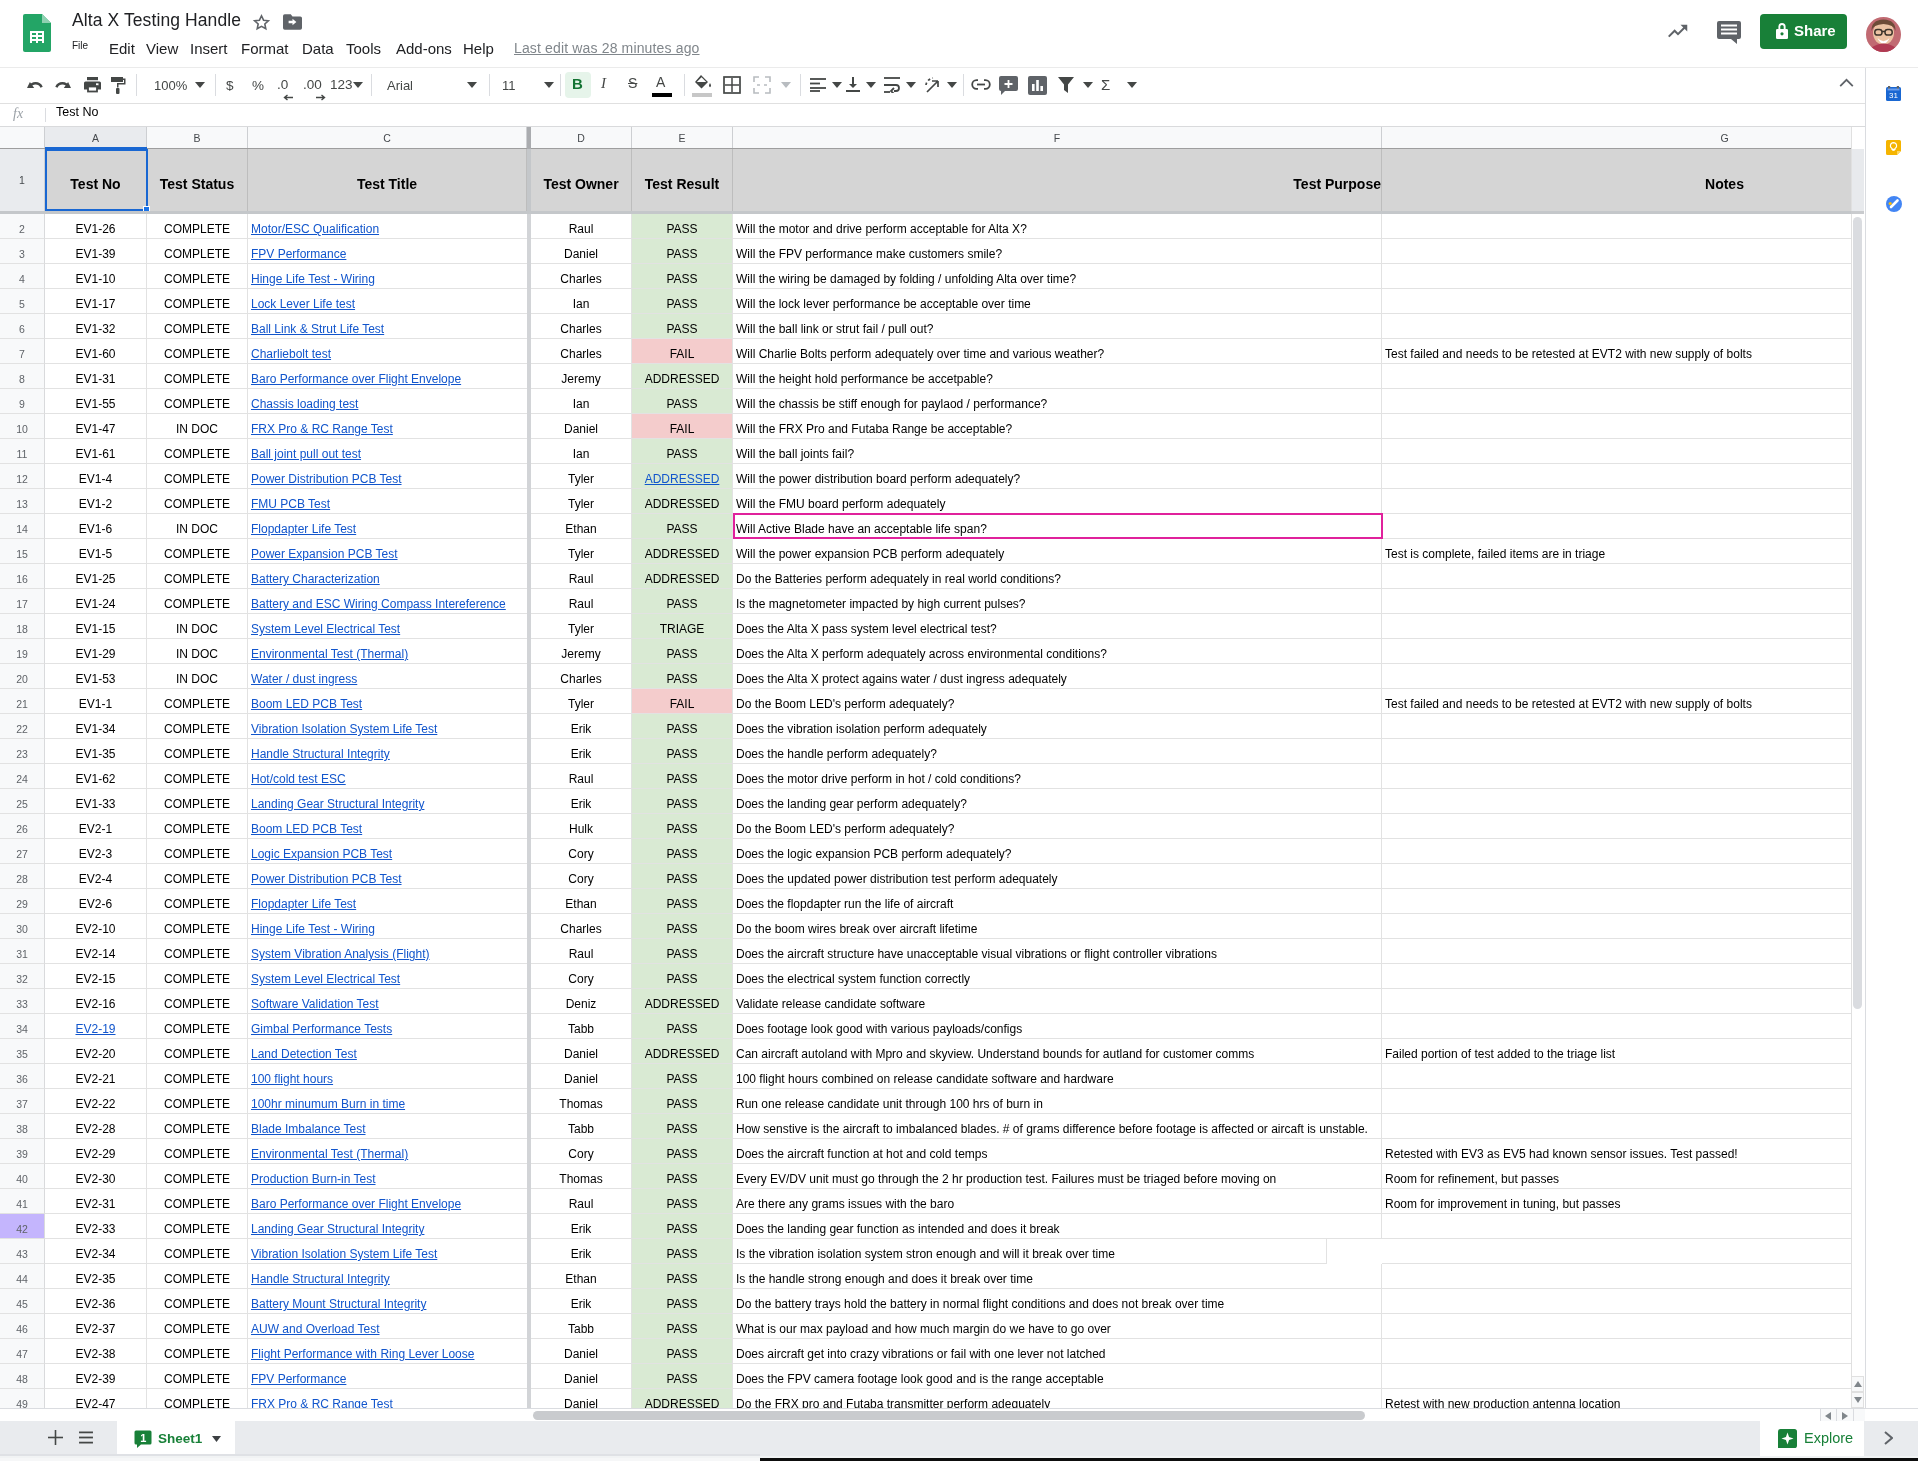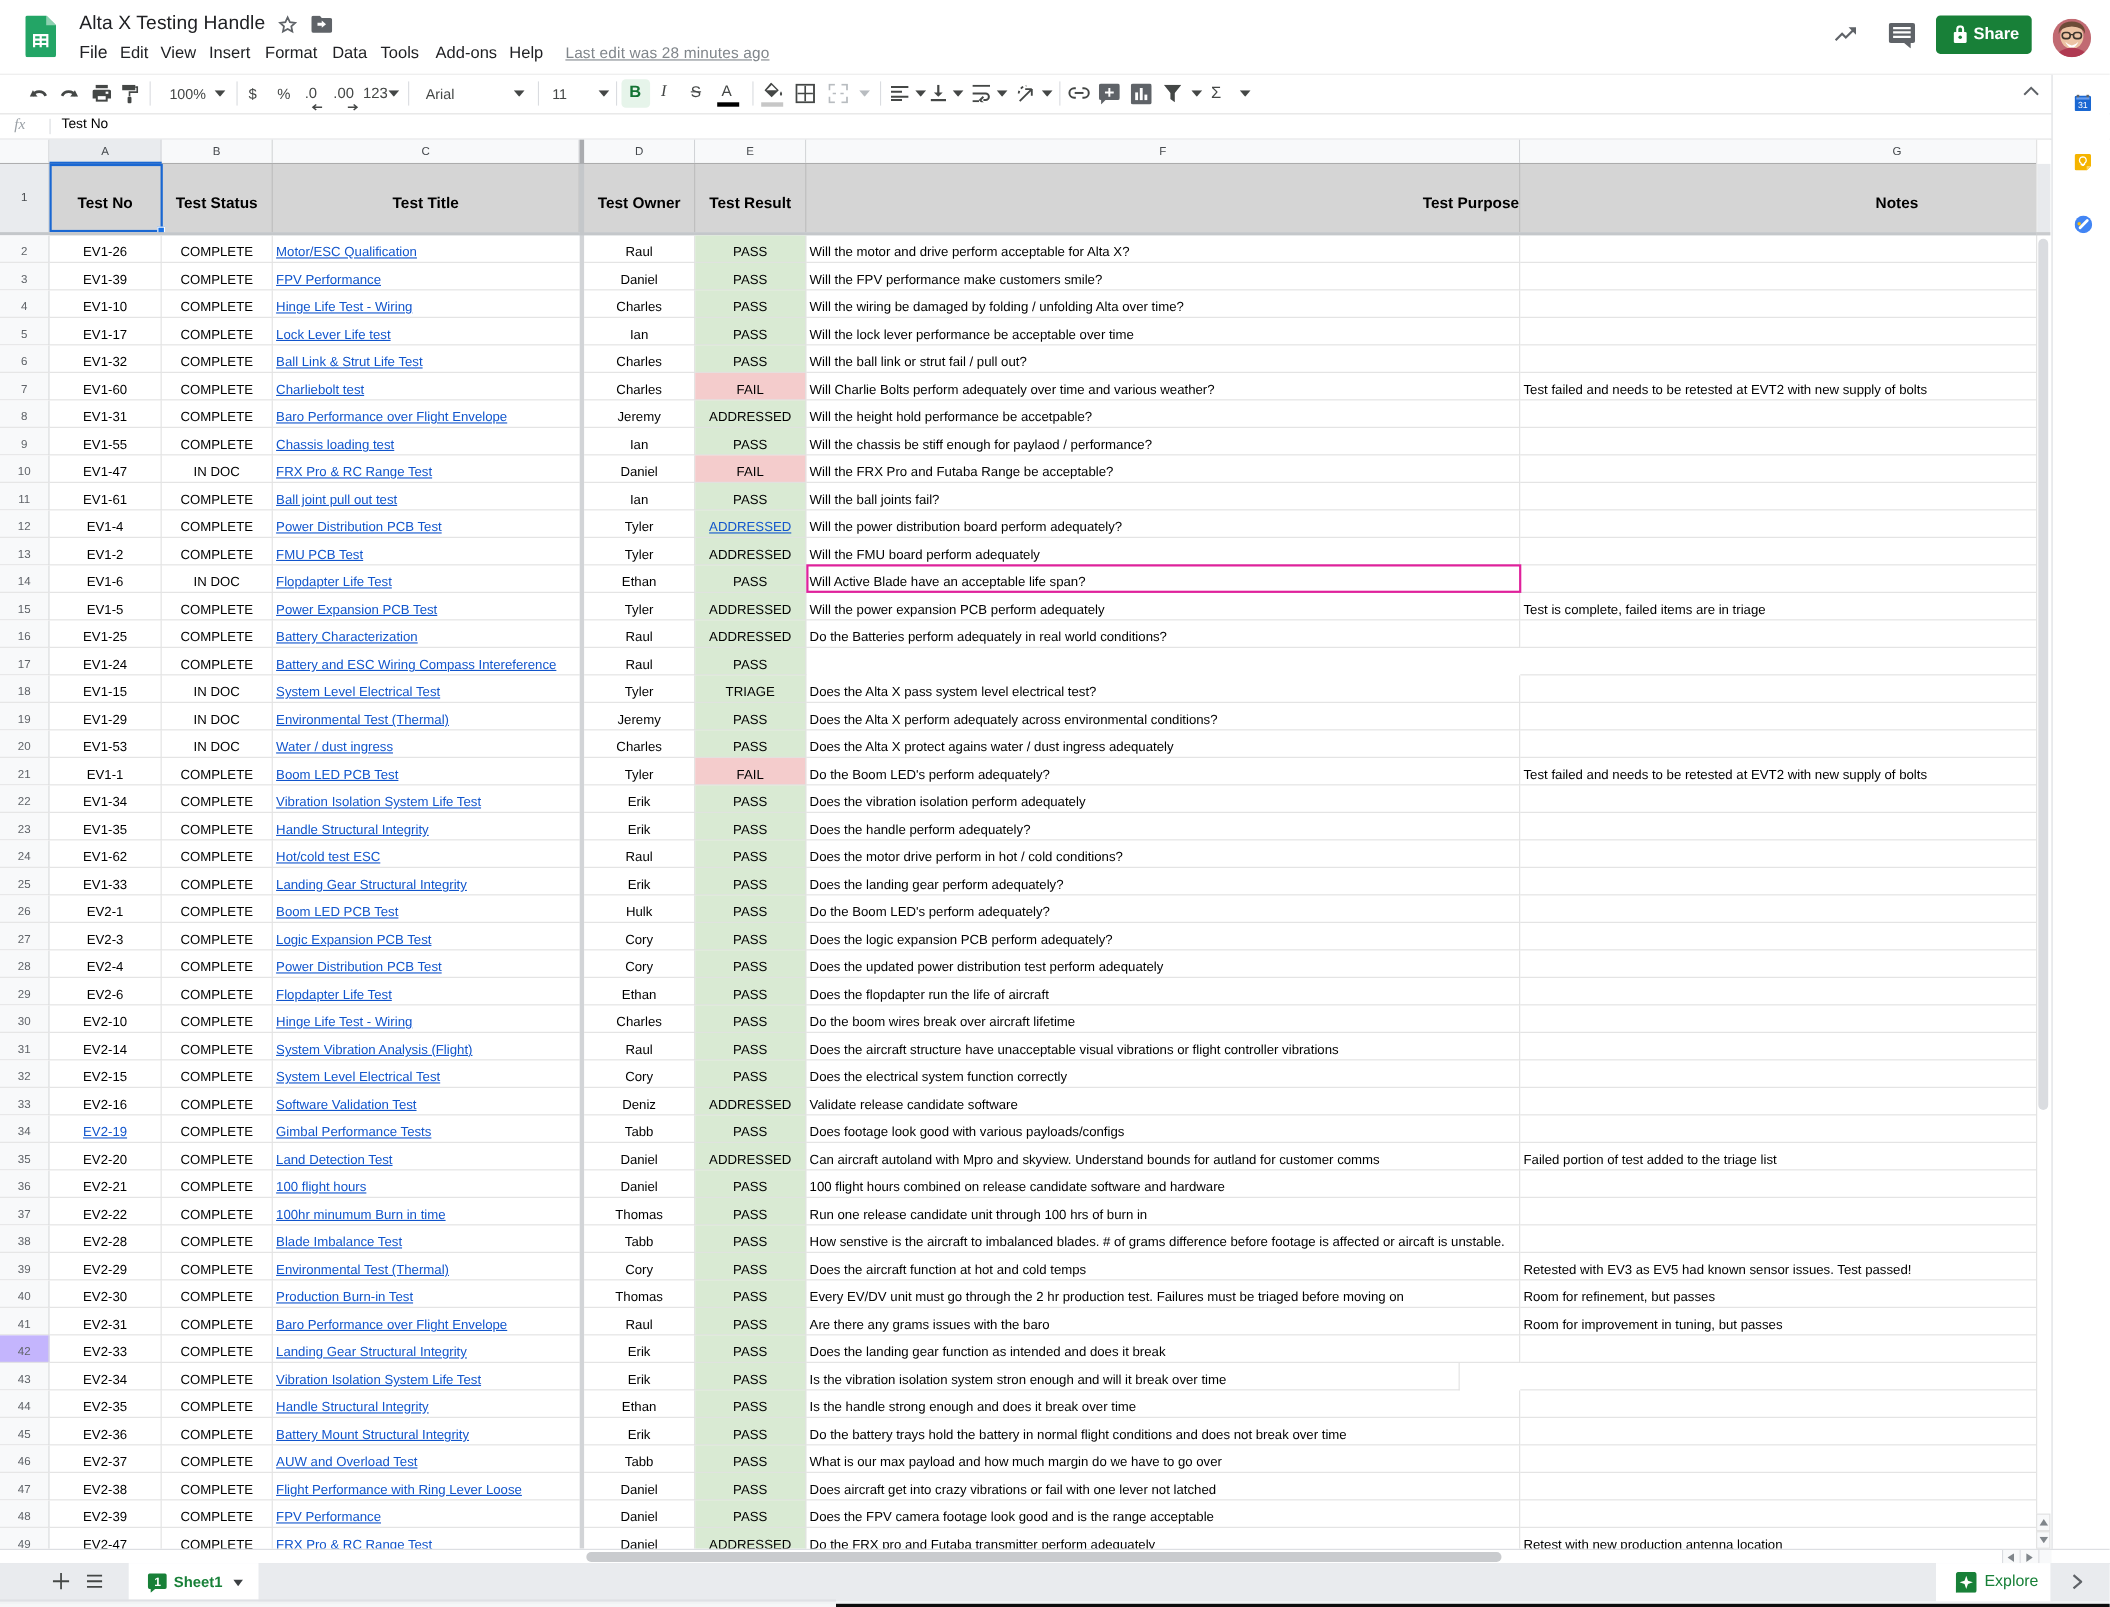--- a/index.html
+++ b/index.html
@@ -24,21 +24,21 @@
 <div class="abs" style="left:72px;top:10px;font-size:17.5px;color:#202124;letter-spacing:.1px">Alta X Testing Handle</div>
 
 <svg class="abs" style="left:252px;top:13px" width="19" height="19" viewBox="0 0 24 24" fill="none" stroke="#5f6368" stroke-width="2">
  <path d="M12 3.5l2.6 5.6 6.1.7-4.5 4.1 1.2 6-5.4-3-5.4 3 1.2-6-4.5-4.1 6.1-.7z"></path>
 </svg>
 
 <svg class="abs" style="left:283px;top:14px" width="19" height="16" viewBox="0 0 22 18" fill="#5f6368">
  <path d="M2 0h7l2 2.5h9a2 2 0 0 1 2 2V16a2 2 0 0 1-2 2H2a2 2 0 0 1-2-2V2a2 2 0 0 1 2-2Z M11 5.2v2.3H6.5v3h4.5v2.3l4.5-3.8z" fill-rule="evenodd"></path>
 </svg>
 
-<div class="abs" style="left:72px;top:40px;font-size:16px;color:#202124">File</div>
+<div class="abs" style="left:72px;top:40px;font-size:10px;color:#202124">File</div>
 <div class="abs" style="left:109px;top:40px;font-size:15px;color:#202124">Edit</div>
 <div class="abs" style="left:146px;top:40px;font-size:15px;color:#202124">View</div>
 <div class="abs" style="left:190px;top:40px;font-size:15px;color:#202124">Insert</div>
 <div class="abs" style="left:241px;top:40px;font-size:15px;color:#202124">Format</div>
 <div class="abs" style="left:302px;top:40px;font-size:15px;color:#202124">Data</div>
 <div class="abs" style="left:346px;top:40px;font-size:15px;color:#202124">Tools</div>
 <div class="abs" style="left:396px;top:40px;font-size:15px;color:#202124">Add-ons</div>
 <div class="abs" style="left:463px;top:40px;font-size:15px;color:#202124">Help</div>
 <div class="abs" style="left:514px;top:40px;font-size:14px;color:#80868b;text-decoration:underline;letter-spacing:.15px">Last edit was 28 minutes ago</div>
 
@@ -378,20 +378,21 @@
 <div class="cell ctr" style="left:531px;top:564px;width:101px;border-right:1px solid #e2e2e2;border-bottom:1px solid #e2e2e2">Raul</div>
 <div class="cell ctr" style="left:632px;top:564px;width:101px;background:#d9ead3;border-right:1px solid #e2e2e2;border-bottom:1px solid #e2e2e2">ADDRESSED</div>
 <div class="cell lft" style="left:733px;top:564px;width:649px;border-right:1px solid #e2e2e2;border-bottom:1px solid #e2e2e2">Do the Batteries perform adequately in real world conditions?</div>
 <div class="cell lft" style="left:1382px;top:564px;width:469px;border-bottom:1px solid #e2e2e2"></div>
 <div class="rnum" style="top:589px;border-right:1px solid #d9dadc;border-bottom:1px solid #e2e2e2;background:#f8f9fa">17</div>
 <div class="cell ctr" style="left:45px;top:589px;width:102px;border-right:1px solid #e2e2e2;border-bottom:1px solid #e2e2e2">EV1-24</div>
 <div class="cell ctr" style="left:147px;top:589px;width:101px;border-right:1px solid #e2e2e2;border-bottom:1px solid #e2e2e2">COMPLETE</div>
 <div class="cell lft" style="left:248px;top:589px;width:279px;border-bottom:1px solid #e2e2e2"><a class="lnk">Battery and ESC Wiring Compass Intereference</a></div>
 <div class="cell ctr" style="left:531px;top:589px;width:101px;border-right:1px solid #e2e2e2;border-bottom:1px solid #e2e2e2">Raul</div>
 <div class="cell ctr" style="left:632px;top:589px;width:101px;background:#d9ead3;border-right:1px solid #e2e2e2;border-bottom:1px solid #e2e2e2">PASS</div>
+<div class="cell lft" style="left:733px;top:589px;width:649px;border-right:1px solid #e2e2e2;border-bottom:1px solid #e2e2e2">Is the magnetometer impacted by high current pulses?</div>
 <div class="cell lft" style="left:1382px;top:589px;width:469px;border-bottom:1px solid #e2e2e2"></div>
 <div class="rnum" style="top:614px;border-right:1px solid #d9dadc;border-bottom:1px solid #e2e2e2;background:#f8f9fa">18</div>
 <div class="cell ctr" style="left:45px;top:614px;width:102px;border-right:1px solid #e2e2e2;border-bottom:1px solid #e2e2e2">EV1-15</div>
 <div class="cell ctr" style="left:147px;top:614px;width:101px;border-right:1px solid #e2e2e2;border-bottom:1px solid #e2e2e2">IN DOC</div>
 <div class="cell lft" style="left:248px;top:614px;width:279px;border-bottom:1px solid #e2e2e2"><a class="lnk">System Level Electrical Test</a></div>
 <div class="cell ctr" style="left:531px;top:614px;width:101px;border-right:1px solid #e2e2e2;border-bottom:1px solid #e2e2e2">Tyler</div>
 <div class="cell ctr" style="left:632px;top:614px;width:101px;background:#d9ead3;border-right:1px solid #e2e2e2;border-bottom:1px solid #e2e2e2">TRIAGE</div>
 <div class="cell lft" style="left:733px;top:614px;width:649px;border-right:1px solid #e2e2e2;border-bottom:1px solid #e2e2e2">Does the Alta X pass system level electrical test?</div>
 <div class="cell lft" style="left:1382px;top:614px;width:469px;border-bottom:1px solid #e2e2e2"></div>
 <div class="rnum" style="top:639px;border-right:1px solid #d9dadc;border-bottom:1px solid #e2e2e2;background:#f8f9fa">19</div>

